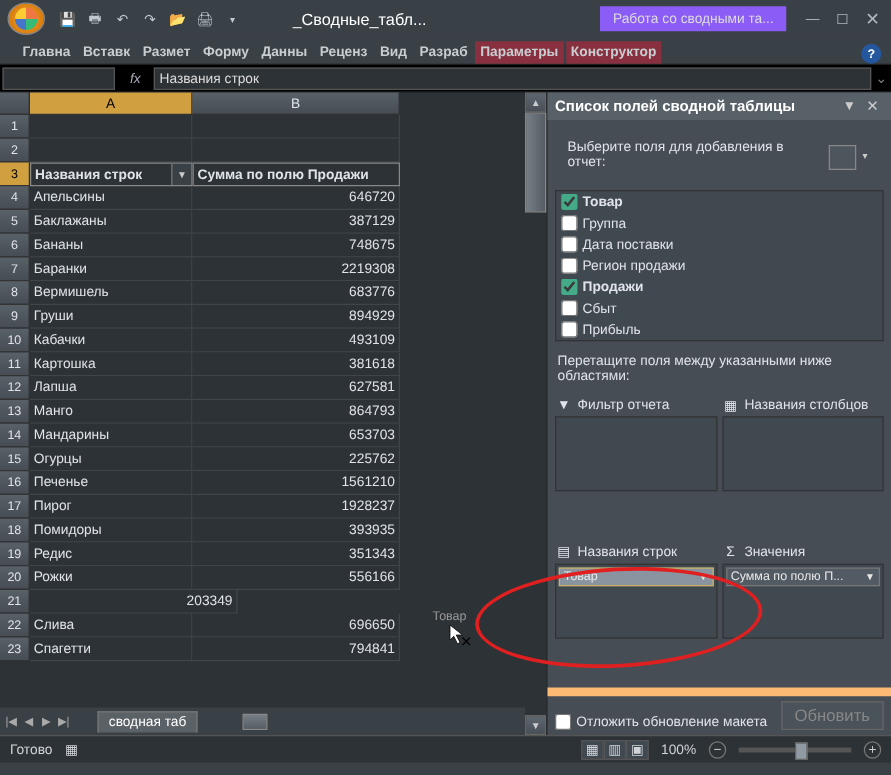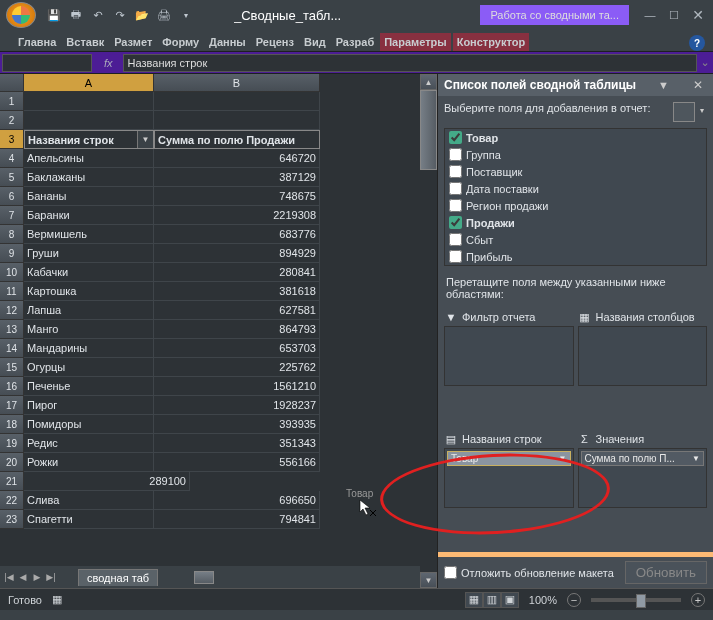--- a/index.html
+++ b/index.html
@@ -12,21 +12,21 @@
   .qat-btn { width: 16px; height: 16px; color: #c0c8d0; display:flex; align-items:center; justify-content:center; cursor:pointer; }
   .title-text { color: #ffffff; margin-left: 40px; font-size: 13px; flex: 1; overflow:hidden; text-overflow:ellipsis; white-space:nowrap; }
   .context-tab { background: #8b5cf6; color: #ddd; padding: 4px 10px; font-size: 11px; margin-right: 6px; }
   .win-btn { width: 18px; height: 18px; margin-left: 6px; color: #b0b8bf; cursor:pointer; display:flex; align-items:center; justify-content:center; }
   
   .ribbon-tabs { height: 22px; background: #3a4146; display: flex; align-items: flex-end; padding-left: 14px; gap: 2px; border-bottom: 1px solid #1c1f22; }
   .rtab { color: #c8cdd0; padding: 3px 4px; font-size: 11px; cursor:pointer; overflow:hidden; white-space:nowrap;font-weight:bold; }
   .rtab.ctx { background: #883040; }
   .help-icon { margin-left: auto; margin-right: 8px; width:16px; height:16px; background:#25579f; color:white; border-radius:50%; display:flex; align-items:center; justify-content:center; font-size:10px; font-weight:bold; }
   
-  .formula-bar { height: 22px; background: #4c1d95; display: flex; align-items: center; border-bottom: 1px solid #1c1f22; }
+  .formula-bar { height: 22px; background: #000000; display: flex; align-items: center; border-bottom: 1px solid #1c1f22; }
   .namebox { width: 90px; height: 18px; background: #2d3236; border: 1px solid #555; color: #ddd; padding: 0 4px; margin: 0 2px; font-size: 11px; }
   .fx { color: #aab; padding: 0 10px; font-style: italic; font-size: 11px; cursor:pointer; }
   .formula-input { flex: 1; height: 18px; background: #2d3236; border: 1px solid #555; color: #ddd; padding: 0 4px; font-size: 11px; }
   .f-expand { width:16px; color:#888; text-align:center; cursor:pointer; }
   
   .main-area { display: flex; height: 514px; }
   
   .grid-pane { width: 420px; display: flex; flex-direction: column; background: #2d3236; }
   .col-headers { display: flex; height: 18px; }
   .corner, .ch { background: linear-gradient(#586068,#464d54); border-right: 1px solid #333; border-bottom: 1px solid #333; color: #e0e4e8; display:flex; align-items:center; justify-content:center; font-size:11px; }
@@ -48,44 +48,44 @@
   .st-tab { background:#5a6268; color:#fff; padding:2px 8px; border:1px solid #777; border-bottom:none; font-size:11px; margin-left:18px; cursor:pointer; }
   .st-scroll { flex:1; height:13px; background:#3a4146; margin-left:6px; position:relative; }
   .st-thumb { position:absolute; left:30px; width:20px; height:100%; background:linear-gradient(#767e86,#565d64); border:1px solid #888; }
   
   .vscroll { width: 17px; background: #3a4146; display:flex; flex-direction:column; }
   .sbtn { height:16px; background:linear-gradient(#5e6670,#484f57); border:1px solid #666; color:#ccc; display:flex; align-items:center; justify-content:center; font-size:8px; cursor:pointer; }
   .strack { flex:1; background:#2d3236; position:relative; }
   .sthumb { position:absolute; top:0; left:0; right:0; height:80px; background:linear-gradient(90deg,#767e86,#565d64); border:1px solid #888; }
   
   .task-pane { flex:1; background:#464d54; border-left:1px solid #222; display:flex; flex-direction:column; }
-  .tp-header { background:#586068; padding:4px 6px; display:flex; align-items:center;gap:16px; }
+  .tp-header { background:#586068; padding:4px 6px; display:flex; align-items:center; }
   .tp-title { color:#fff; font-weight:bold; font-size:12px; flex:1; }
   .tp-dd { color:#ccc; padding:0 4px; cursor:pointer; }
   .tp-close { color:#ccc; padding:0 4px; cursor:pointer; font-size:12px; }
-  .tp-sub { padding:6px; display:flex; align-items:flex-start; }
+  .tp-sub { padding:16px; display:flex; align-items:flex-end; }
   .tp-sub-lbl { color:#e0e4e8; flex:1; font-size:11px; }
   .tp-layout-btn { width:22px; height:20px; border:1px solid #888; background:#4e565d; margin-left:4px; cursor:pointer; position:relative; }
   .tp-layout-btn::after { content:"▾"; position:absolute; right:-10px; top:3px; color:#ccc; font-size:8px; }
   .fields-list { border:1px solid #333; background:#404850; margin:0 6px 6px 6px; max-height:160px; overflow-y:auto; }
   .field-item { display:flex; align-items:center; padding:2px 4px; color:#e0e4e8; cursor:pointer; }
   .field-item input { margin-right:4px; }
   .field-item.checked { font-weight:bold; }
   
   .drag-hint { padding:4px 8px; color:#e0e4e8; font-size:11px; }
   .zones { display:grid; grid-template-columns:1fr 1fr; gap:4px; padding:4px 6px; flex:1; }
   .zone { display:flex; flex-direction:column; }
   .zone-hdr { display:flex; align-items:center; gap:4px; color:#e0e4e8; padding:2px 0; }
   .zone-icon { width:14px; height:14px; display:inline-flex; align-items:center; justify-content:center; }
   .zone-body { border:1px solid #333; background:#404850; height:60px; padding:2px; }
   .zone-item { background:#525a63; border:1px solid #777; padding:1px 3px; color:#e8e8e8; display:flex; align-items:center; font-size:10px; cursor:pointer; margin-bottom:1px; }
   .zone-item .zdd { margin-left:auto; font-size:8px; }
   .zone-item.sel { background:#8a94a0; border-color:#c8b060; }
   
-  .tp-footer { padding:4px 6px; display:flex; align-items:center; gap:6px; border-top:5px solid #fdba74; }
+  .tp-footer { padding:4px 6px; display:flex; align-items:flex-end; gap:6px; border-top:7px solid #fdba74; }
   .tp-footer label { color:#e0e4e8; display:flex; align-items:center; gap:4px; flex:1; }
   .upd-btn { padding:3px 10px; background:#4a525a; border:1px solid #666; color:#888; cursor:pointer; }
   
   .status-bar { height: 22px; background:#2d3236; border-top:1px solid #555; display:flex; align-items:center; padding:0 8px; color:#d0d4d8; gap:10px; }
   .status-bar .sp { flex:1; }
   .view-btns { display:flex; }
   .vb { width:18px; height:16px; border:1px solid #555; background:#404850; display:flex; align-items:center; justify-content:center; cursor:pointer; }
   .zoom-slider { width:90px; height:4px; background:#555; position:relative; }
   .zoom-slider::after { content:""; position:absolute; left:45px; top:-4px; width:8px; height:12px; background:#909aa4; border:1px solid #666; }
   .zoom-btn { width:14px; height:14px; border-radius:50%; border:1px solid #777; color:#ccc; display:flex; align-items:center; justify-content:center; font-size:11px; cursor:pointer; }
@@ -190,21 +190,21 @@
           <div class="cell cB">683776</div>
         </div>
         <div class="row">
           <div class="rh">9</div>
           <div class="cell cA">Груши</div>
           <div class="cell cB">894929</div>
         </div>
         <div class="row">
           <div class="rh">10</div>
           <div class="cell cA">Кабачки</div>
-          <div class="cell cB">280841</div>
+          <div class="cell cB">493109</div>
         </div>
         <div class="row">
           <div class="rh">11</div>
           <div class="cell cA">Картошка</div>
           <div class="cell cB">381618</div>
         </div>
         <div class="row">
           <div class="rh">12</div>
           <div class="cell cA">Лапша</div>
           <div class="cell cB">627581</div>
@@ -244,21 +244,21 @@
           <div class="cell cA">Редис</div>
           <div class="cell cB">351343</div>
         </div>
         <div class="row">
           <div class="rh">20</div>
           <div class="cell cA">Рожки</div>
           <div class="cell cB">556166</div>
         </div>
         <div class="row">
           <div class="rh">21</div>
-          <div class="cell cB">289100</div>
+          <div class="cell cB">203349</div>
         </div>
         <div class="row">
           <div class="rh">22</div>
           <div class="cell cA">Слива</div>
           <div class="cell cB">696650</div>
         </div>
         <div class="row">
           <div class="rh">23</div>
           <div class="cell cA">Спагетти</div>
           <div class="cell cB">794841</div>
@@ -298,24 +298,20 @@
       <span style="width:12px;"></span>
     </div>
     <div class="fields-list" id="fields-list">
         <div class="field-item checked">
           <input type="checkbox" checked="" style="">
           <span>Товар</span>
         </div>
         <div class="field-item">
           <input type="checkbox" style="">
           <span>Группа</span>
-        </div>
-        <div class="field-item">
-          <input type="checkbox" style="">
-          <span>Поставщик</span>
         </div>
         <div class="field-item">
           <input type="checkbox" style="">
           <span>Дата поставки</span>
         </div>
         <div class="field-item">
           <input type="checkbox" style="">
           <span>Регион продажи</span>
         </div>
         <div class="field-item checked">

